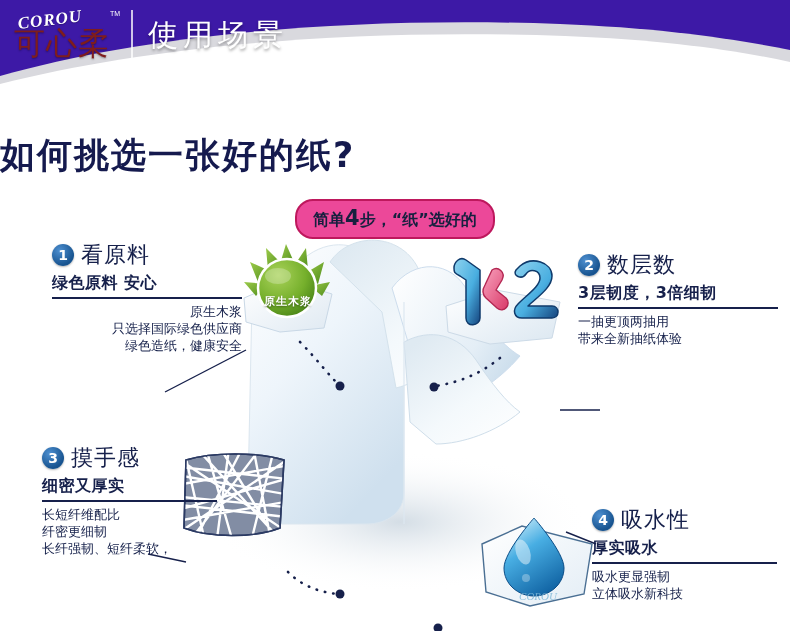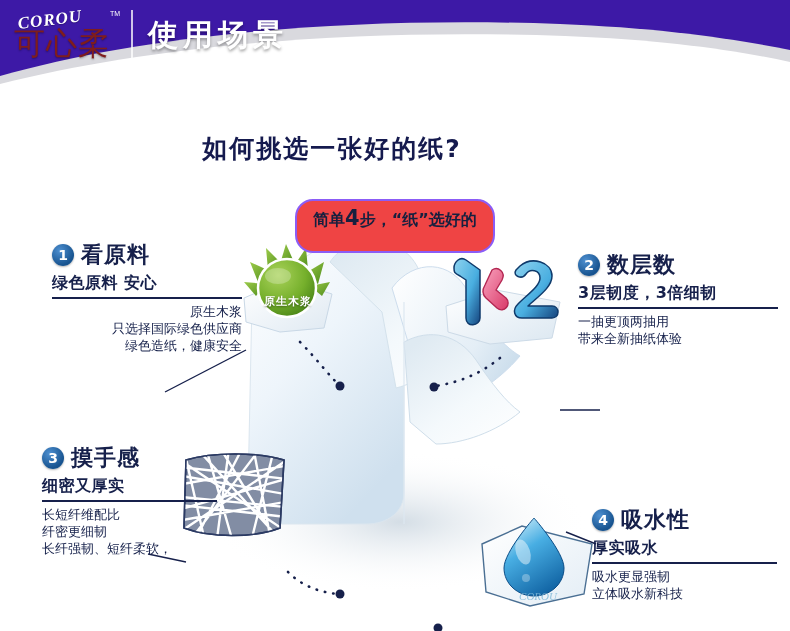--- a/index.html
+++ b/index.html
@@ -24,55 +24,55 @@
   .logo-tm{position:absolute;left:96px;top:4px;color:#fff;font-size:7px;}
   .logo-cn{
     position:absolute;left:0px;top:17px;width:110px;height:44px;
     color:#7f1d1d;font-size:31px;font-weight:normal;letter-spacing:1px;
     font-family:"DejaVu Sans","Liberation Sans",sans-serif;
     text-shadow:0 1px 2px rgba(0,0,0,.35);white-space:nowrap;
   }
   .logo-divider{position:absolute;left:131px;top:10px;width:2px;height:52px;background:rgba(255,255,255,.75);}
   .header-title{
     position:absolute;left:148px;top:15px;
-    color:#ffffff;font-size:30px;font-weight:bold;letter-spacing:5px;
+    color:#ffffff;font-size:30px;font-weight:normal;letter-spacing:5px;
     font-family:"DejaVu Sans","Liberation Sans",sans-serif;
     text-shadow:0 2px 3px rgba(0,0,0,.35);white-space:nowrap;
   }
 
   
   .main-title{
-    position:absolute;left:0;top:132px;width:664px;text-align:center;
-    color:#151a4e;font-size:25px;font-weight:bold;letter-spacing:2px;
+    position:absolute;left:0;top:132px;width:664px;text-align:left;
+    color:#151a4e;font-size:35px;font-weight:bold;letter-spacing:2px;
     font-family:"DejaVu Sans","Liberation Sans",sans-serif;
   }
   .sub-pill{
     position:absolute;left:295px;top:199px;
-    padding:5px 16px 20px 16px;border:2px solid #8b5cf6;border-radius:18px;
-    background:#ef4444;color:#17203f;font-size:16px;font-weight:bold;
+    padding:5px 16px 6px 16px;border:2px solid #be185d;border-radius:18px;
+    background:#ec4899;color:#17203f;font-size:16px;font-weight:bold;
     font-family:"DejaVu Sans","Liberation Sans",sans-serif;white-space:nowrap;
     z-index:30;
   }
   .sub-pill b{font-size:21px;}
 
   
   .art{position:absolute;left:0;top:92px;width:790px;height:539px;z-index:5;}
 
   
   .blk{position:absolute;z-index:20;}
   .blk-head{display:flex;align-items:center;gap:7px;white-space:nowrap;}
   .num{
     width:22px;height:22px;border-radius:50%;
     background:radial-gradient(circle at 35% 30%,#4d8fd0,#17538f 70%);
     color:#fff;font-size:14px;font-weight:bold;line-height:22px;text-align:center;
     font-family:"DejaVu Sans","Liberation Sans",sans-serif;flex:none;
     box-shadow:0 1px 2px rgba(0,0,0,.3);
   }
   .h-title{
-    color:#16204b;font-size:22px;font-weight:bold;letter-spacing:1px;
+    color:#16204b;font-size:22px;font-weight:normal;letter-spacing:1px;
     font-family:"DejaVu Sans","Liberation Sans",sans-serif;
   }
   .h-sub{
     color:#16204b;font-size:16px;font-weight:bold;margin-top:3px;letter-spacing:.5px;
     font-family:"DejaVu Sans","Liberation Sans",sans-serif;white-space:nowrap;
   }
   .rule{height:2px;background:#16204b;margin-top:3px;}
   .body-lines{margin-top:4px;}
   .body-lines div{
     color:#15204a;font-size:13px;line-height:17px;white-space:nowrap;

